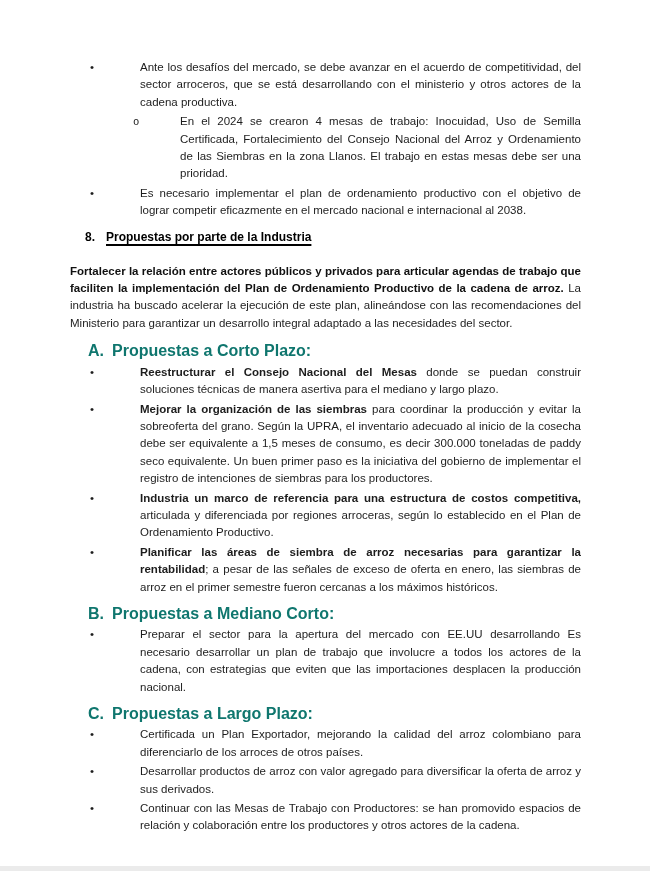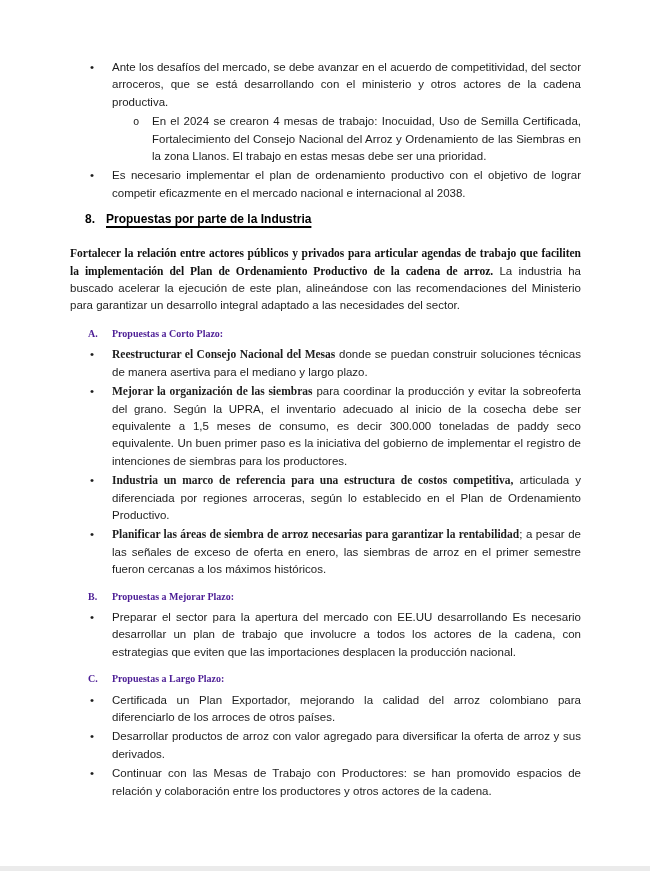--- a/index.html
+++ b/index.html
@@ -15,21 +15,21 @@
     width: 650px;
     height: 871px;
     background: #ffffff;
     font-family: "Liberation Sans", "DejaVu Sans", sans-serif;
     color: #1d1d1d;
     font-size: 11.5px;
     line-height: 17.4px;
     box-sizing: border-box;
     padding: 59px 69px 0 70px;
   }
-  .b { font-weight: 700; font-family: Liberation Serif, serif; }
+  .b { font-weight: 700; }
 
   
   .bullet {
     display: flex;
     align-items: flex-start;
     margin-bottom: 2px;
   }
   .bullet.lvl1 { margin-left: 20px; }
   .bullet.lvl2 { margin-left: 63px; }
   .marker {
@@ -39,20 +39,21 @@
     font-size: 11.5px;
   }
   .bullet.lvl2 .marker {
     width: 19px;
     font-family: "DejaVu Sans Mono", monospace;
     font-size: 10.5px;
   }
   .btext {
     flex: 1 1 auto;
     text-align: justify;
+    margin-left: 28px;
   }
 
   
   .heading8 {
     margin: 7px 0 16px 15px;
     font-size: 12px;
     line-height: 20px;
     font-weight: 700;
     color: #000000;
   }
@@ -70,23 +71,22 @@
   .intro {
     margin: 0 0 10px 0;
     text-align: justify;
   }
   .intro .b { color: #111111; }
 
   
   .subhead {
     margin: 9px 0 4px 18px;
     font-weight: 700;
-    font-size: 10px;
-    color: #4c1d95;
-    font-family: Liberation Serif, serif;
+    font-size: 16px;
+    color: #0f766e;
   }
   .subhead .letter {
     display: inline-block;
     width: 24px;
   }
 
   
   .scan-edge {
     position: absolute;
     left: 0;
@@ -136,21 +136,21 @@
   <div class="bullet lvl1">
     <span class="marker">•</span>
     <div class="btext"><span class="b">Industria un marco de referencia para una estructura de costos competitiva,</span><span> articulada y diferenciada por regiones arroceras, según lo establecido en el Plan de Ordenamiento Productivo.</span></div>
   </div>
   <div class="bullet lvl1">
     <span class="marker">•</span>
     <div class="btext"><span class="b">Planificar las áreas de siembra de arroz necesarias para garantizar la rentabilidad</span><span>; a pesar de las señales de exceso de oferta en enero, las siembras de arroz en el primer semestre fueron cercanas a los máximos históricos.</span></div>
   </div>
 
   <div class="subhead">
-    <span class="letter">B.</span><span>Propuestas a Mejorar Plazo:</span>
+    <span class="letter">B.</span><span>Propuestas a Mediano Corto:</span>
   </div>
   <div class="bullet lvl1">
     <span class="marker">•</span>
     <div class="btext"><span class="b"></span><span>Preparar el sector para la apertura del mercado con EE.UU desarrollando Es necesario desarrollar un plan de trabajo que involucre a todos los actores de la cadena, con estrategias que eviten que las importaciones desplacen la producción nacional.</span></div>
   </div>
 
   <div class="subhead">
     <span class="letter">C.</span><span>Propuestas a Largo Plazo:</span>
   </div>
   <div class="bullet lvl1">

